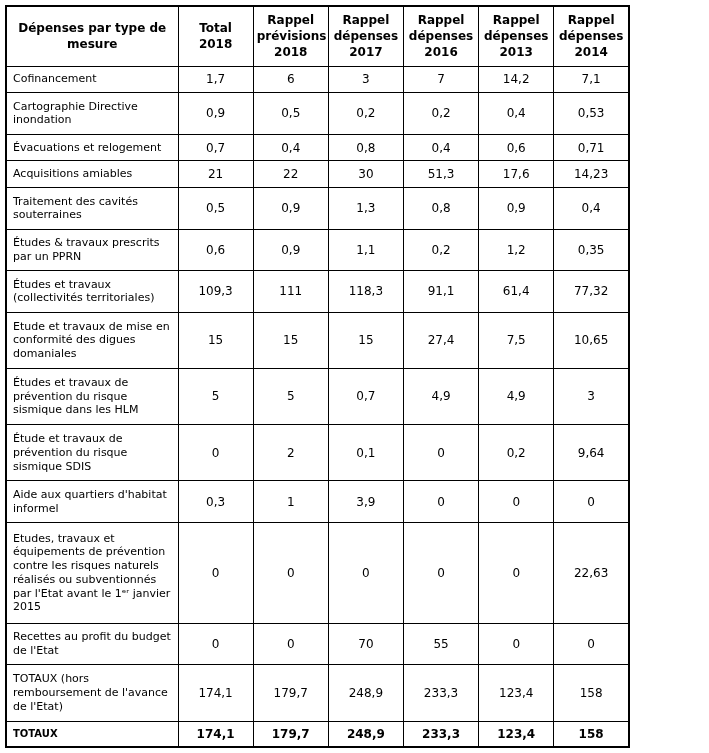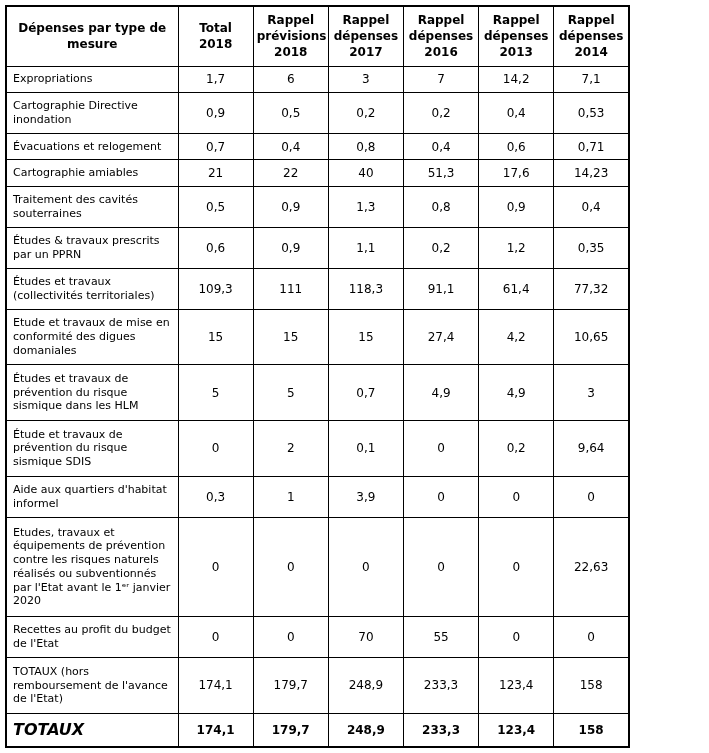--- a/index.html
+++ b/index.html
@@ -45,22 +45,21 @@
     padding: 5px 4px 5px 6px;
     line-height: 1.25;
   }
   td.value-cell {
     font-size: 12px;
     text-align: center;
     padding: 4px 2px;
   }
   tr.bold-row td.label-cell {
     font-weight: bold;
-    font-size: 16px;
-    font-style: italic;
+    font-size: 10px;
   }
   tr.bold-row td.value-cell {
     font-weight: bold;
   }
   col.c-label { width: 172px; }
 </style>
 </head>
 <body>
 
 <div class="page">
@@ -80,21 +79,21 @@
         <th>Total 2018</th>
         <th>Rappel prévisions 2018</th>
         <th>Rappel dépenses 2017</th>
         <th>Rappel dépenses 2016</th>
         <th>Rappel dépenses 2013</th>
         <th>Rappel dépenses 2014</th>
       </tr>
     </thead>
     <tbody>
         <tr>
-          <td class="label-cell">Expropriations</td>
+          <td class="label-cell">Cofinancement</td>
           <td class="value-cell">1,7</td>
           <td class="value-cell">6</td>
           <td class="value-cell">3</td>
           <td class="value-cell">7</td>
           <td class="value-cell">14,2</td>
           <td class="value-cell">7,1</td>
         </tr>
         <tr>
           <td class="label-cell">Cartographie Directive inondation</td>
           <td class="value-cell">0,9</td>
@@ -107,24 +106,24 @@
         <tr>
           <td class="label-cell">Évacuations et relogement</td>
           <td class="value-cell">0,7</td>
           <td class="value-cell">0,4</td>
           <td class="value-cell">0,8</td>
           <td class="value-cell">0,4</td>
           <td class="value-cell">0,6</td>
           <td class="value-cell">0,71</td>
         </tr>
         <tr>
-          <td class="label-cell">Cartographie amiables</td>
+          <td class="label-cell">Acquisitions amiables</td>
           <td class="value-cell">21</td>
           <td class="value-cell">22</td>
-          <td class="value-cell">40</td>
+          <td class="value-cell">30</td>
           <td class="value-cell">51,3</td>
           <td class="value-cell">17,6</td>
           <td class="value-cell">14,23</td>
         </tr>
         <tr>
           <td class="label-cell">Traitement des cavités souterraines</td>
           <td class="value-cell">0,5</td>
           <td class="value-cell">0,9</td>
           <td class="value-cell">1,3</td>
           <td class="value-cell">0,8</td>
@@ -148,21 +147,21 @@
           <td class="value-cell">91,1</td>
           <td class="value-cell">61,4</td>
           <td class="value-cell">77,32</td>
         </tr>
         <tr>
           <td class="label-cell">Etude et travaux de mise en conformité des digues domaniales</td>
           <td class="value-cell">15</td>
           <td class="value-cell">15</td>
           <td class="value-cell">15</td>
           <td class="value-cell">27,4</td>
-          <td class="value-cell">4,2</td>
+          <td class="value-cell">7,5</td>
           <td class="value-cell">10,65</td>
         </tr>
         <tr>
           <td class="label-cell">Études et travaux de prévention du risque sismique dans les HLM</td>
           <td class="value-cell">5</td>
           <td class="value-cell">5</td>
           <td class="value-cell">0,7</td>
           <td class="value-cell">4,9</td>
           <td class="value-cell">4,9</td>
           <td class="value-cell">3</td>
@@ -179,21 +178,21 @@
         <tr>
           <td class="label-cell">Aide aux quartiers d'habitat informel</td>
           <td class="value-cell">0,3</td>
           <td class="value-cell">1</td>
           <td class="value-cell">3,9</td>
           <td class="value-cell">0</td>
           <td class="value-cell">0</td>
           <td class="value-cell">0</td>
         </tr>
         <tr>
-          <td class="label-cell">Etudes, travaux et équipements de prévention contre les risques naturels réalisés ou subventionnés par l'Etat avant le 1ᵉʳ janvier 2020</td>
+          <td class="label-cell">Etudes, travaux et équipements de prévention contre les risques naturels réalisés ou subventionnés par l'Etat avant le 1ᵉʳ janvier 2015</td>
           <td class="value-cell">0</td>
           <td class="value-cell">0</td>
           <td class="value-cell">0</td>
           <td class="value-cell">0</td>
           <td class="value-cell">0</td>
           <td class="value-cell">22,63</td>
         </tr>
         <tr>
           <td class="label-cell">Recettes au profit du budget de l'Etat</td>
           <td class="value-cell">0</td>

